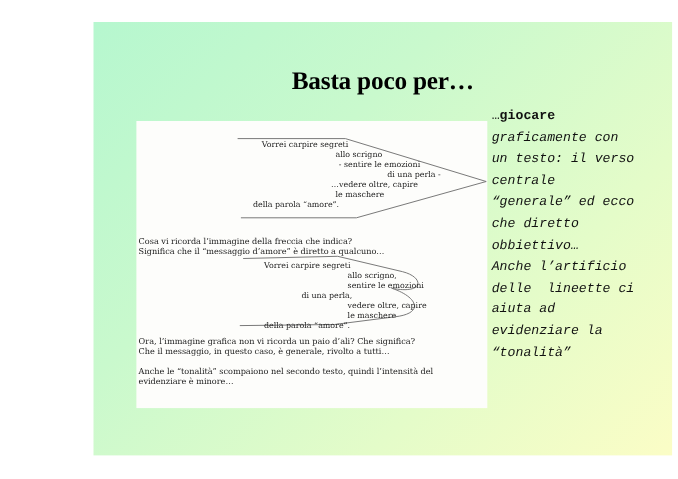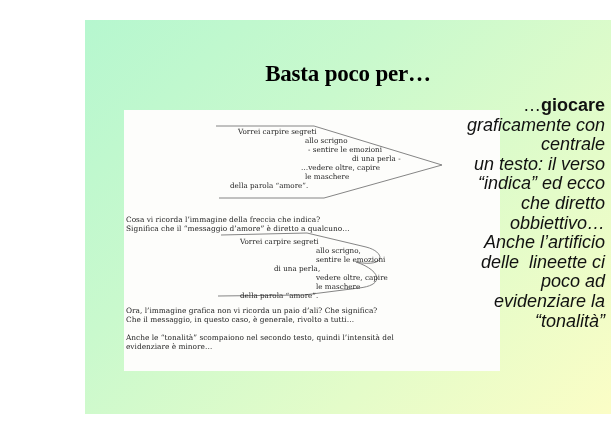--- a/index.html
+++ b/index.html
@@ -8,31 +8,31 @@
       position: absolute; left: 45px; top: 20px; width: 526px; height: 394px;
       background: linear-gradient(135deg, #b6f7cf 0%, #c9f9cd 35%, #e4fcc9 70%, #fbfdc6 100%);
       margin-left: 40px;
     }
     .title {
       position: absolute; left: 0; right: 0; top: 41px; text-align: center;
       font-family: "Liberation Serif", serif; font-weight: bold; font-size: 23px; color: #000;
       letter-spacing: -0.2px;
     }
     .scan {
-      position: absolute; left: 39px; top: 90px; width: 376px; height: 261px;
+      position: absolute; left: 39px; top: 90px; width: 319px; height: 261px;
       background: #fdfdfb;
       font-family: "DejaVu Serif", serif; color: #222;
     }
     .poem { position: absolute; font-size: 7.2px; line-height: 9.4px; }
     .poem div { white-space: nowrap; position: absolute; }
     .note { position: absolute; left: 2px; font-size: 7.4px; line-height: 9.2px; white-space: nowrap; color: #222; }
     .shape { position: absolute; left: 0; top: 0; }
     .right {
-      position: absolute; left: 362px; top: 76px; width: 158px; text-align: right;
-      font-family: Liberation Sans, sans-serif; font-style: italic; font-size: 18px; line-height: 19.6px; color: #111;
+      position: absolute; left: 362px; top: 76px; width: 158px; text-align: left;
+      font-family: Liberation Mono, monospace; font-style: italic; font-size: 12px; line-height: 19.6px; color: #111;
     }
     .right .lead { font-style: normal; }
     .right .lead b { font-weight: bold; }
   </style>
 </head>
 <body>
 
 <div class="slide">
   <div class="title">Basta poco per…</div>
 
@@ -71,24 +71,24 @@
     <div class="note" style="top:196px;">Ora, l’immagine grafica non vi ricorda un paio d’ali? Che significa?</div>
     <div class="note" style="top:205px;">Che il messaggio, in questo caso, è generale, rivolto a tutti…</div>
 
     <div class="note" style="top:223px;">Anche le “tonalità” scompaiono nel secondo testo, quindi l’intensità del</div>
     <div class="note" style="top:232px;">evidenziare è minore…</div>
   </div>
 
   <div class="right">
     <div class="lead"><span>…</span><b>giocare</b></div>
     <div>graficamente con</div>
+    <div>un testo: il verso</div>
     <div>centrale</div>
-    <div>un testo: il verso</div>
-    <div>“indica” ed ecco</div>
+    <div>“generale” ed ecco</div>
     <div>che diretto</div>
     <div>obbiettivo…</div>
     <div>Anche l’artificio</div>
     <div style="white-space:pre;">delle  lineette ci</div>
-    <div>poco ad</div>
+    <div>aiuta ad</div>
     <div>evidenziare la</div>
     <div>“tonalità”</div>
   </div>
 </div>
 
 </body></html>

